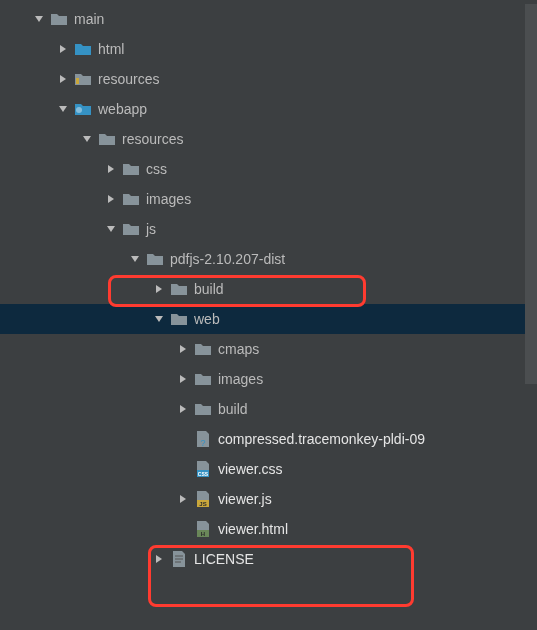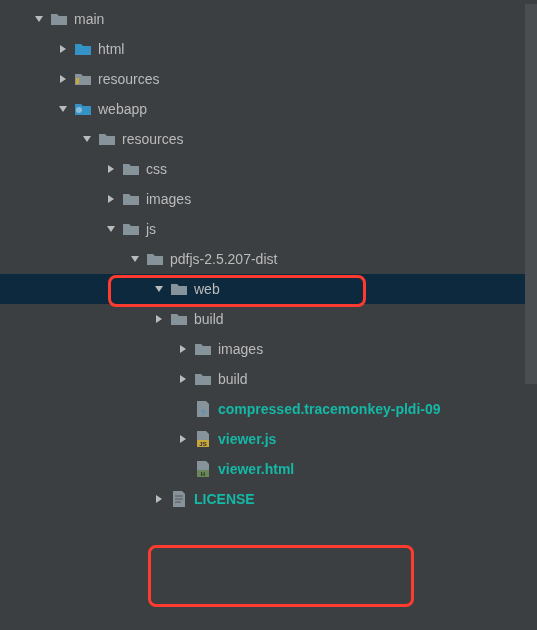--- a/index.html
+++ b/index.html
@@ -42,21 +42,21 @@
   .icon {
     width: 18px;
     height: 18px;
     display: inline-flex;
     align-items: center;
     justify-content: center;
     margin-right: 6px;
     flex-shrink: 0;
   }
   .label { color: #bbbbbb; }
-  .label.modified { color: #14b8a6; font-weight: bold; }
+  .label.modified { color: #e5e5e5; }
   .hl {
     position: absolute;
     border: 3px solid #ff3b30;
     border-radius: 8px;
     pointer-events: none;
     z-index: 10;
   }
   .scrollbar {
     position: absolute;
     right: 0;
@@ -200,96 +200,121 @@
     <span class="arrow">
         <svg width="10" height="10" viewBox="0 0 10 10">
           <polygon points="1,2 9,2 5,8" fill="#bbbbbb"></polygon>
         </svg>
       </span>
     <span class="icon">
         <svg width="18" height="14" viewBox="0 0 18 14">
           <path d="M1 2h6l2 2h8v9H1z" fill="#87939a"></path>
         </svg>
       </span>
-    <span class="label">pdfjs-2.5.207-dist</span>
+    <span class="label">pdfjs-2.10.207-dist</span>
+  </div>
+
+  <div class="row">
+    <span class="indent" style="width:140px"></span>
+    <span class="arrow">
+        <svg width="10" height="10" viewBox="0 0 10 10">
+          <polygon points="2,1 8,5 2,9" fill="#bbbbbb"></polygon>
+        </svg>
+      </span>
+    <span class="icon">
+        <svg width="18" height="14" viewBox="0 0 18 14">
+          <path d="M1 2h6l2 2h8v9H1z" fill="#87939a"></path>
+        </svg>
+      </span>
+    <span class="label">build</span>
   </div>
 
   <div class="row selected">
     <span class="indent" style="width:140px"></span>
     <span class="arrow">
         <svg width="10" height="10" viewBox="0 0 10 10">
           <polygon points="1,2 9,2 5,8" fill="#bbbbbb"></polygon>
         </svg>
       </span>
     <span class="icon">
         <svg width="18" height="14" viewBox="0 0 18 14">
           <path d="M1 2h6l2 2h8v9H1z" fill="#87939a"></path>
         </svg>
       </span>
     <span class="label">web</span>
   </div>
 
   <div class="row">
-    <span class="indent" style="width:140px"></span>
+    <span class="indent" style="width:164px"></span>
+    <span class="arrow">
+        <svg width="10" height="10" viewBox="0 0 10 10">
+          <polygon points="2,1 8,5 2,9" fill="#bbbbbb"></polygon>
+        </svg>
+      </span>
+    <span class="icon">
+        <svg width="18" height="14" viewBox="0 0 18 14">
+          <path d="M1 2h6l2 2h8v9H1z" fill="#87939a"></path>
+        </svg>
+      </span>
+    <span class="label">cmaps</span>
+  </div>
+
+  <div class="row">
+    <span class="indent" style="width:164px"></span>
+    <span class="arrow">
+        <svg width="10" height="10" viewBox="0 0 10 10">
+          <polygon points="2,1 8,5 2,9" fill="#bbbbbb"></polygon>
+        </svg>
+      </span>
+    <span class="icon">
+        <svg width="18" height="14" viewBox="0 0 18 14">
+          <path d="M1 2h6l2 2h8v9H1z" fill="#87939a"></path>
+        </svg>
+      </span>
+    <span class="label">images</span>
+  </div>
+
+  <div class="row">
+    <span class="indent" style="width:164px"></span>
     <span class="arrow">
         <svg width="10" height="10" viewBox="0 0 10 10">
           <polygon points="2,1 8,5 2,9" fill="#bbbbbb"></polygon>
         </svg>
       </span>
     <span class="icon">
         <svg width="18" height="14" viewBox="0 0 18 14">
           <path d="M1 2h6l2 2h8v9H1z" fill="#87939a"></path>
         </svg>
       </span>
     <span class="label">build</span>
   </div>
 
-
-  <div class="row">
-    <span class="indent" style="width:164px"></span>
-    <span class="arrow">
-        <svg width="10" height="10" viewBox="0 0 10 10">
-          <polygon points="2,1 8,5 2,9" fill="#bbbbbb"></polygon>
-        </svg>
-      </span>
-    <span class="icon">
-        <svg width="18" height="14" viewBox="0 0 18 14">
-          <path d="M1 2h6l2 2h8v9H1z" fill="#87939a"></path>
-        </svg>
-      </span>
-    <span class="label">images</span>
-  </div>
-
-  <div class="row">
-    <span class="indent" style="width:164px"></span>
-    <span class="arrow">
-        <svg width="10" height="10" viewBox="0 0 10 10">
-          <polygon points="2,1 8,5 2,9" fill="#bbbbbb"></polygon>
-        </svg>
-      </span>
-    <span class="icon">
-        <svg width="18" height="14" viewBox="0 0 18 14">
-          <path d="M1 2h6l2 2h8v9H1z" fill="#87939a"></path>
-        </svg>
-      </span>
-    <span class="label">build</span>
-  </div>
-
   <div class="row">
     <span class="indent" style="width:182px"></span>
     <span class="icon">
         <svg width="16" height="18" viewBox="0 0 16 18">
           <path d="M2 1h9l3 3v13H2z" fill="#87939a"></path>
           <text x="8" y="16" font-size="9" fill="#3592c4" text-anchor="middle">?</text>
         </svg>
       </span>
     <span class="label modified">compressed.tracemonkey-pldi-09</span>
   </div>
 
 
+  <div class="row">
+    <span class="indent" style="width:182px"></span>
+    <span class="icon">
+        <svg width="16" height="18" viewBox="0 0 16 18">
+          <path d="M2 1h9l3 3v13H2z" fill="#87939a"></path>
+          <rect x="2" y="10" width="12" height="7" fill="#3592c4"></rect>
+          <text x="8" y="16" font-size="5" fill="#fff" text-anchor="middle" font-weight="bold">CSS</text>
+        </svg>
+      </span>
+    <span class="label modified">viewer.css</span>
+  </div>
 
   <div class="row">
     <span class="indent" style="width:164px"></span>
     <span class="arrow">
         <svg width="10" height="10" viewBox="0 0 10 10">
           <polygon points="2,1 8,5 2,9" fill="#bbbbbb"></polygon>
         </svg>
       </span>
     <span class="icon">
         <svg width="16" height="18" viewBox="0 0 16 18">

